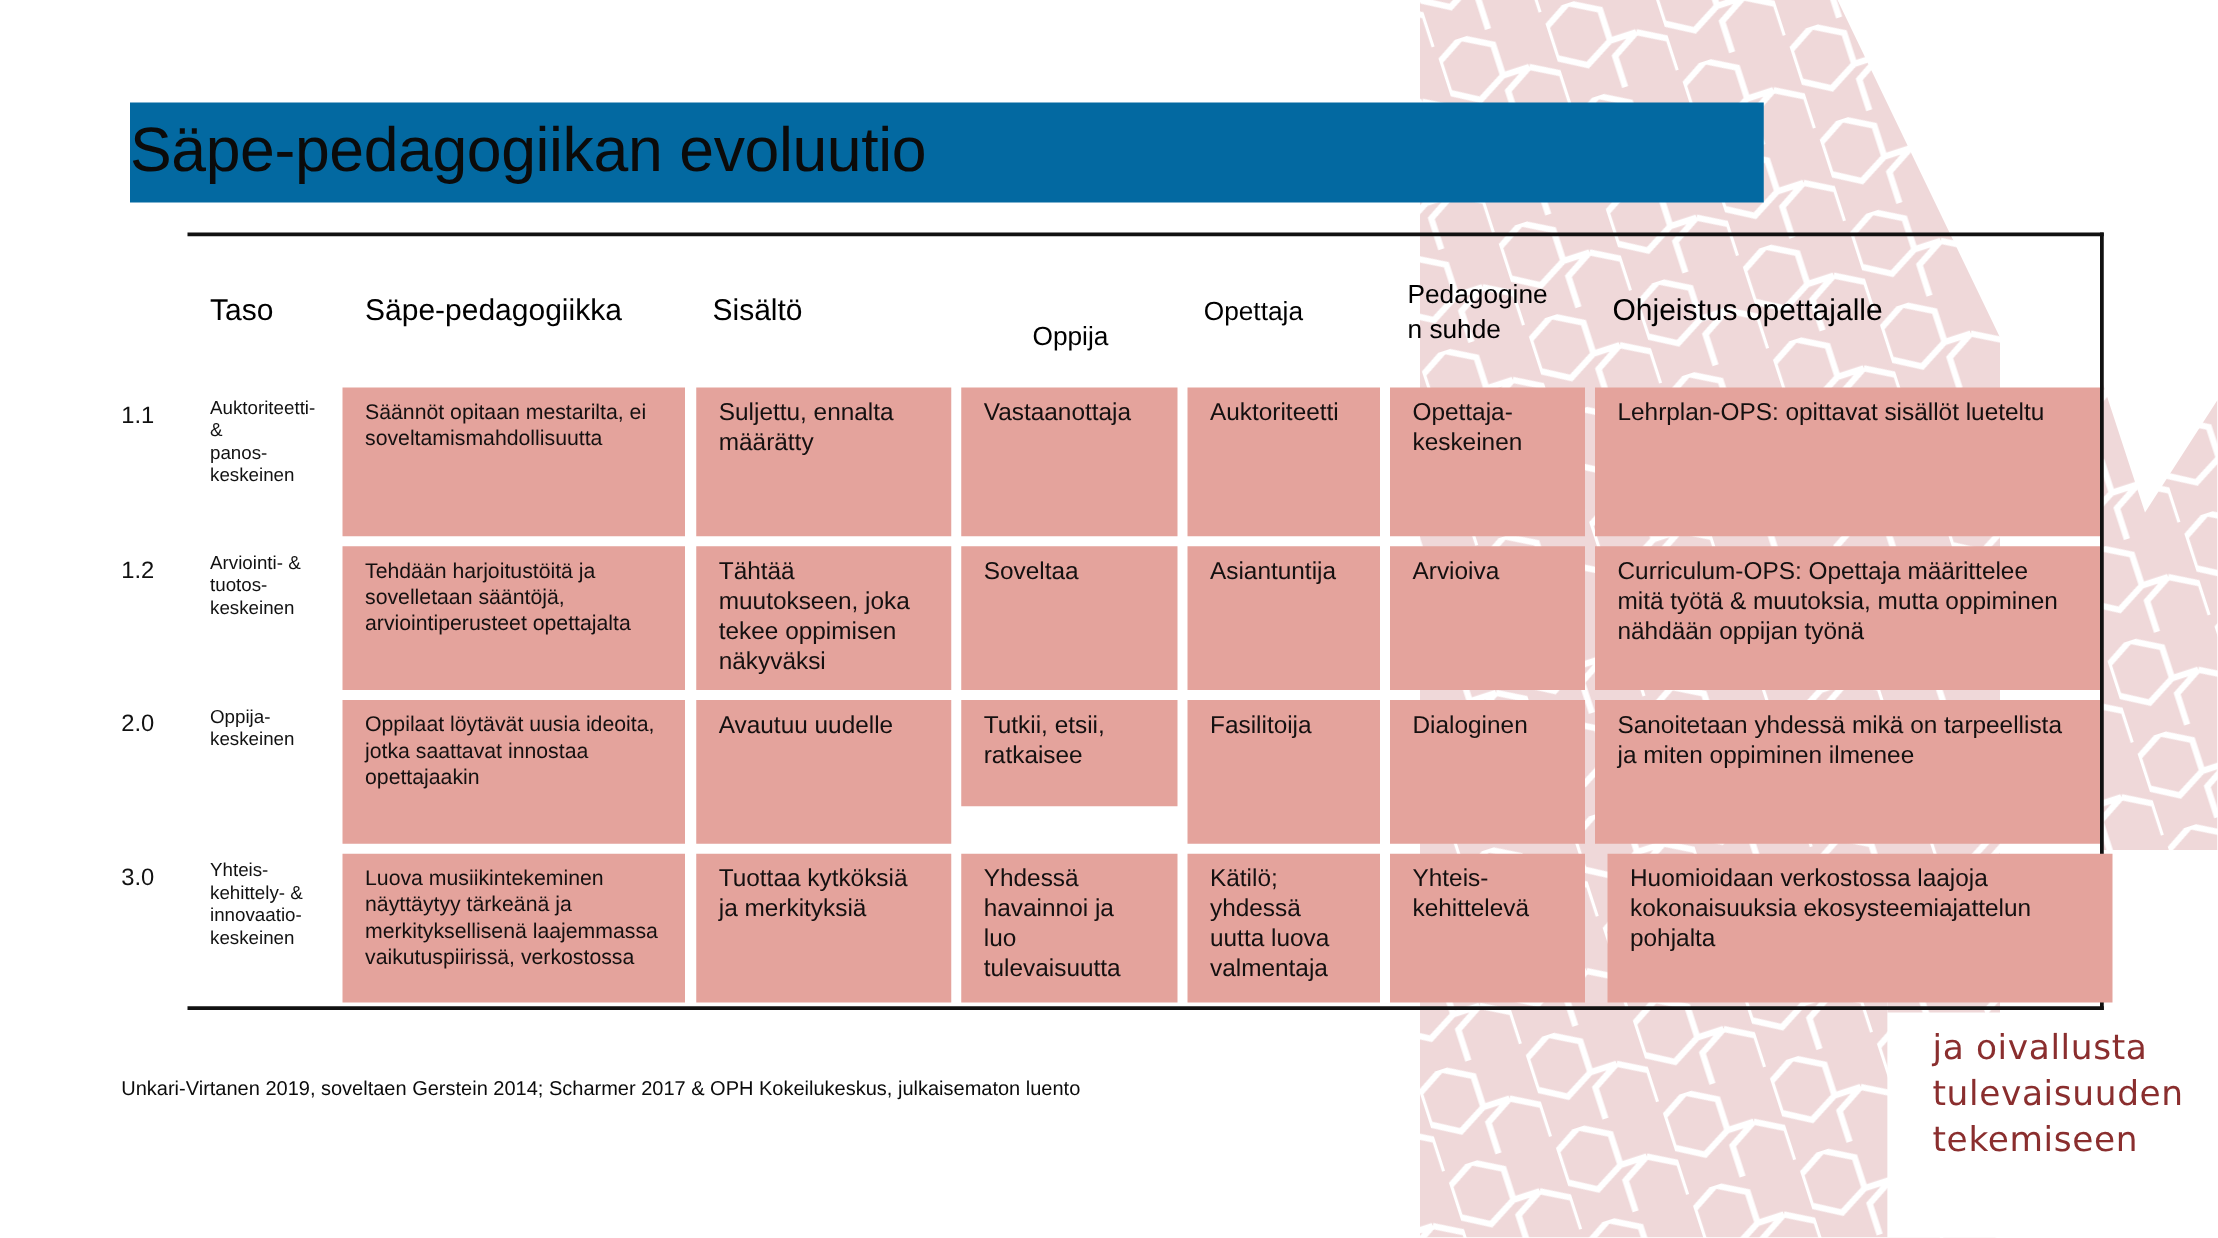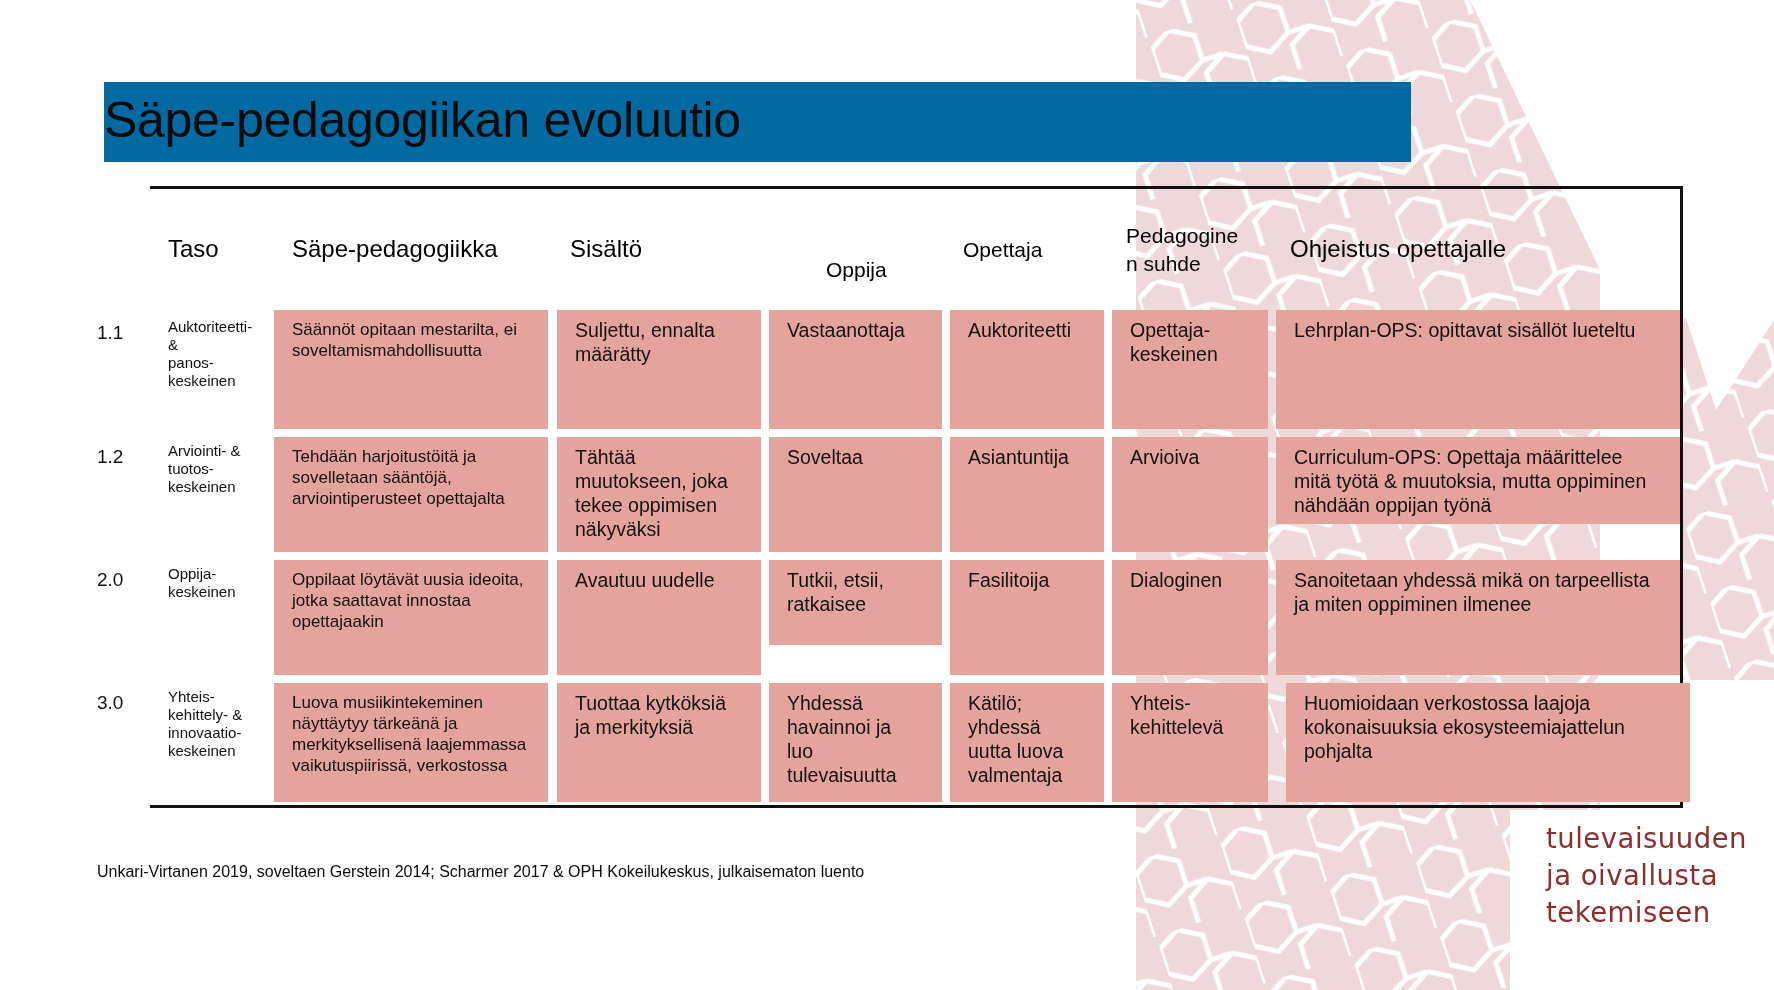--- a/index.html
+++ b/index.html
@@ -105,21 +105,21 @@
 <div class="lvlname" style="top:442px;">
   <div>Arviointi- &amp;</div>
   <div>tuotos-</div>
   <div>keskeinen</div>
 </div>
 <div class="cell c1" style="left:274px; top:437px; width:274px; height:115px; padding-right:30px;">Tehdään harjoitustöitä ja sovelletaan sääntöjä, arviointiperusteet opettajalta</div>
 <div class="cell" style="left:557px; top:437px; width:204px; height:115px;">Tähtää muutokseen, joka tekee oppimisen näkyväksi</div>
 <div class="cell" style="left:769px; top:437px; width:173px; height:115px;">Soveltaa</div>
 <div class="cell" style="left:950px; top:437px; width:154px; height:115px;">Asiantuntija</div>
 <div class="cell" style="left:1112px; top:437px; width:156px; height:115px;">Arvioiva</div>
-<div class="cell" style="left:1276px; top:437px; width:404px; height:87px;">Curriculum-OPS: Opettaja määrittelee mitä työtä &amp; muutoksia, mutta oppiminen nähdään oppijan työnä</div>
+<div class="cell" style="left:1276px; top:437px; width:404px; height:115px;">Curriculum-OPS: Opettaja määrittelee mitä työtä &amp; muutoksia, mutta oppiminen nähdään oppijan työnä</div>
 
 <div class="lvl" style="top:569px;">2.0</div>
 <div class="lvlname" style="top:565px;">
   <div>Oppija-</div>
   <div>keskeinen</div>
 </div>
 <div class="cell c1" style="left:274px; top:560px; width:274px; height:115px;">Oppilaat löytävät uusia ideoita, jotka saattavat innostaa opettajaakin</div>
 <div class="cell" style="left:557px; top:560px; width:204px; height:115px;">Avautuu uudelle</div>
 <div class="cell" style="left:769px; top:560px; width:173px; height:85px;">Tutkii, etsii, ratkaisee</div>
 <div class="cell" style="left:950px; top:560px; width:154px; height:115px;">Fasilitoija</div>
@@ -136,16 +136,16 @@
 <div class="cell c1" style="left:274px; top:683px; width:274px; height:119px; padding-right:12px;">Luova musiikintekeminen näyttäytyy tärkeänä ja merkityksellisenä laajemmassa vaikutuspiirissä, verkostossa</div>
 <div class="cell" style="left:557px; top:683px; width:204px; height:119px;">Tuottaa kytköksiä ja merkityksiä</div>
 <div class="cell" style="left:769px; top:683px; width:173px; height:119px; padding-right:50px;">Yhdessä havainnoi ja luo tulevaisuutta</div>
 <div class="cell" style="left:950px; top:683px; width:154px; height:119px; padding-right:20px;">Kätilö; yhdessä uutta luova valmentaja</div>
 <div class="cell" style="left:1112px; top:683px; width:156px; height:119px; padding-right:40px;">Yhteis- kehittelevä</div>
 <div class="cell" style="left:1276px; top:683px; width:404px; height:119px;margin-left:10px;">Huomioidaan verkostossa laajoja kokonaisuuksia ekosysteemiajattelun pohjalta</div>
 
 <div class="footer-note">Unkari-Virtanen 2019, soveltaen Gerstein 2014; Scharmer  2017 &amp; OPH Kokeilukeskus, julkaisematon luento</div>
 
 <div class="tagline">
+  <div>ja oivallusta</div>
   <div>tulevaisuuden</div>
-  <div>ja oivallusta</div>
   <div>tekemiseen</div>
 </div>
 
 </body></html>

